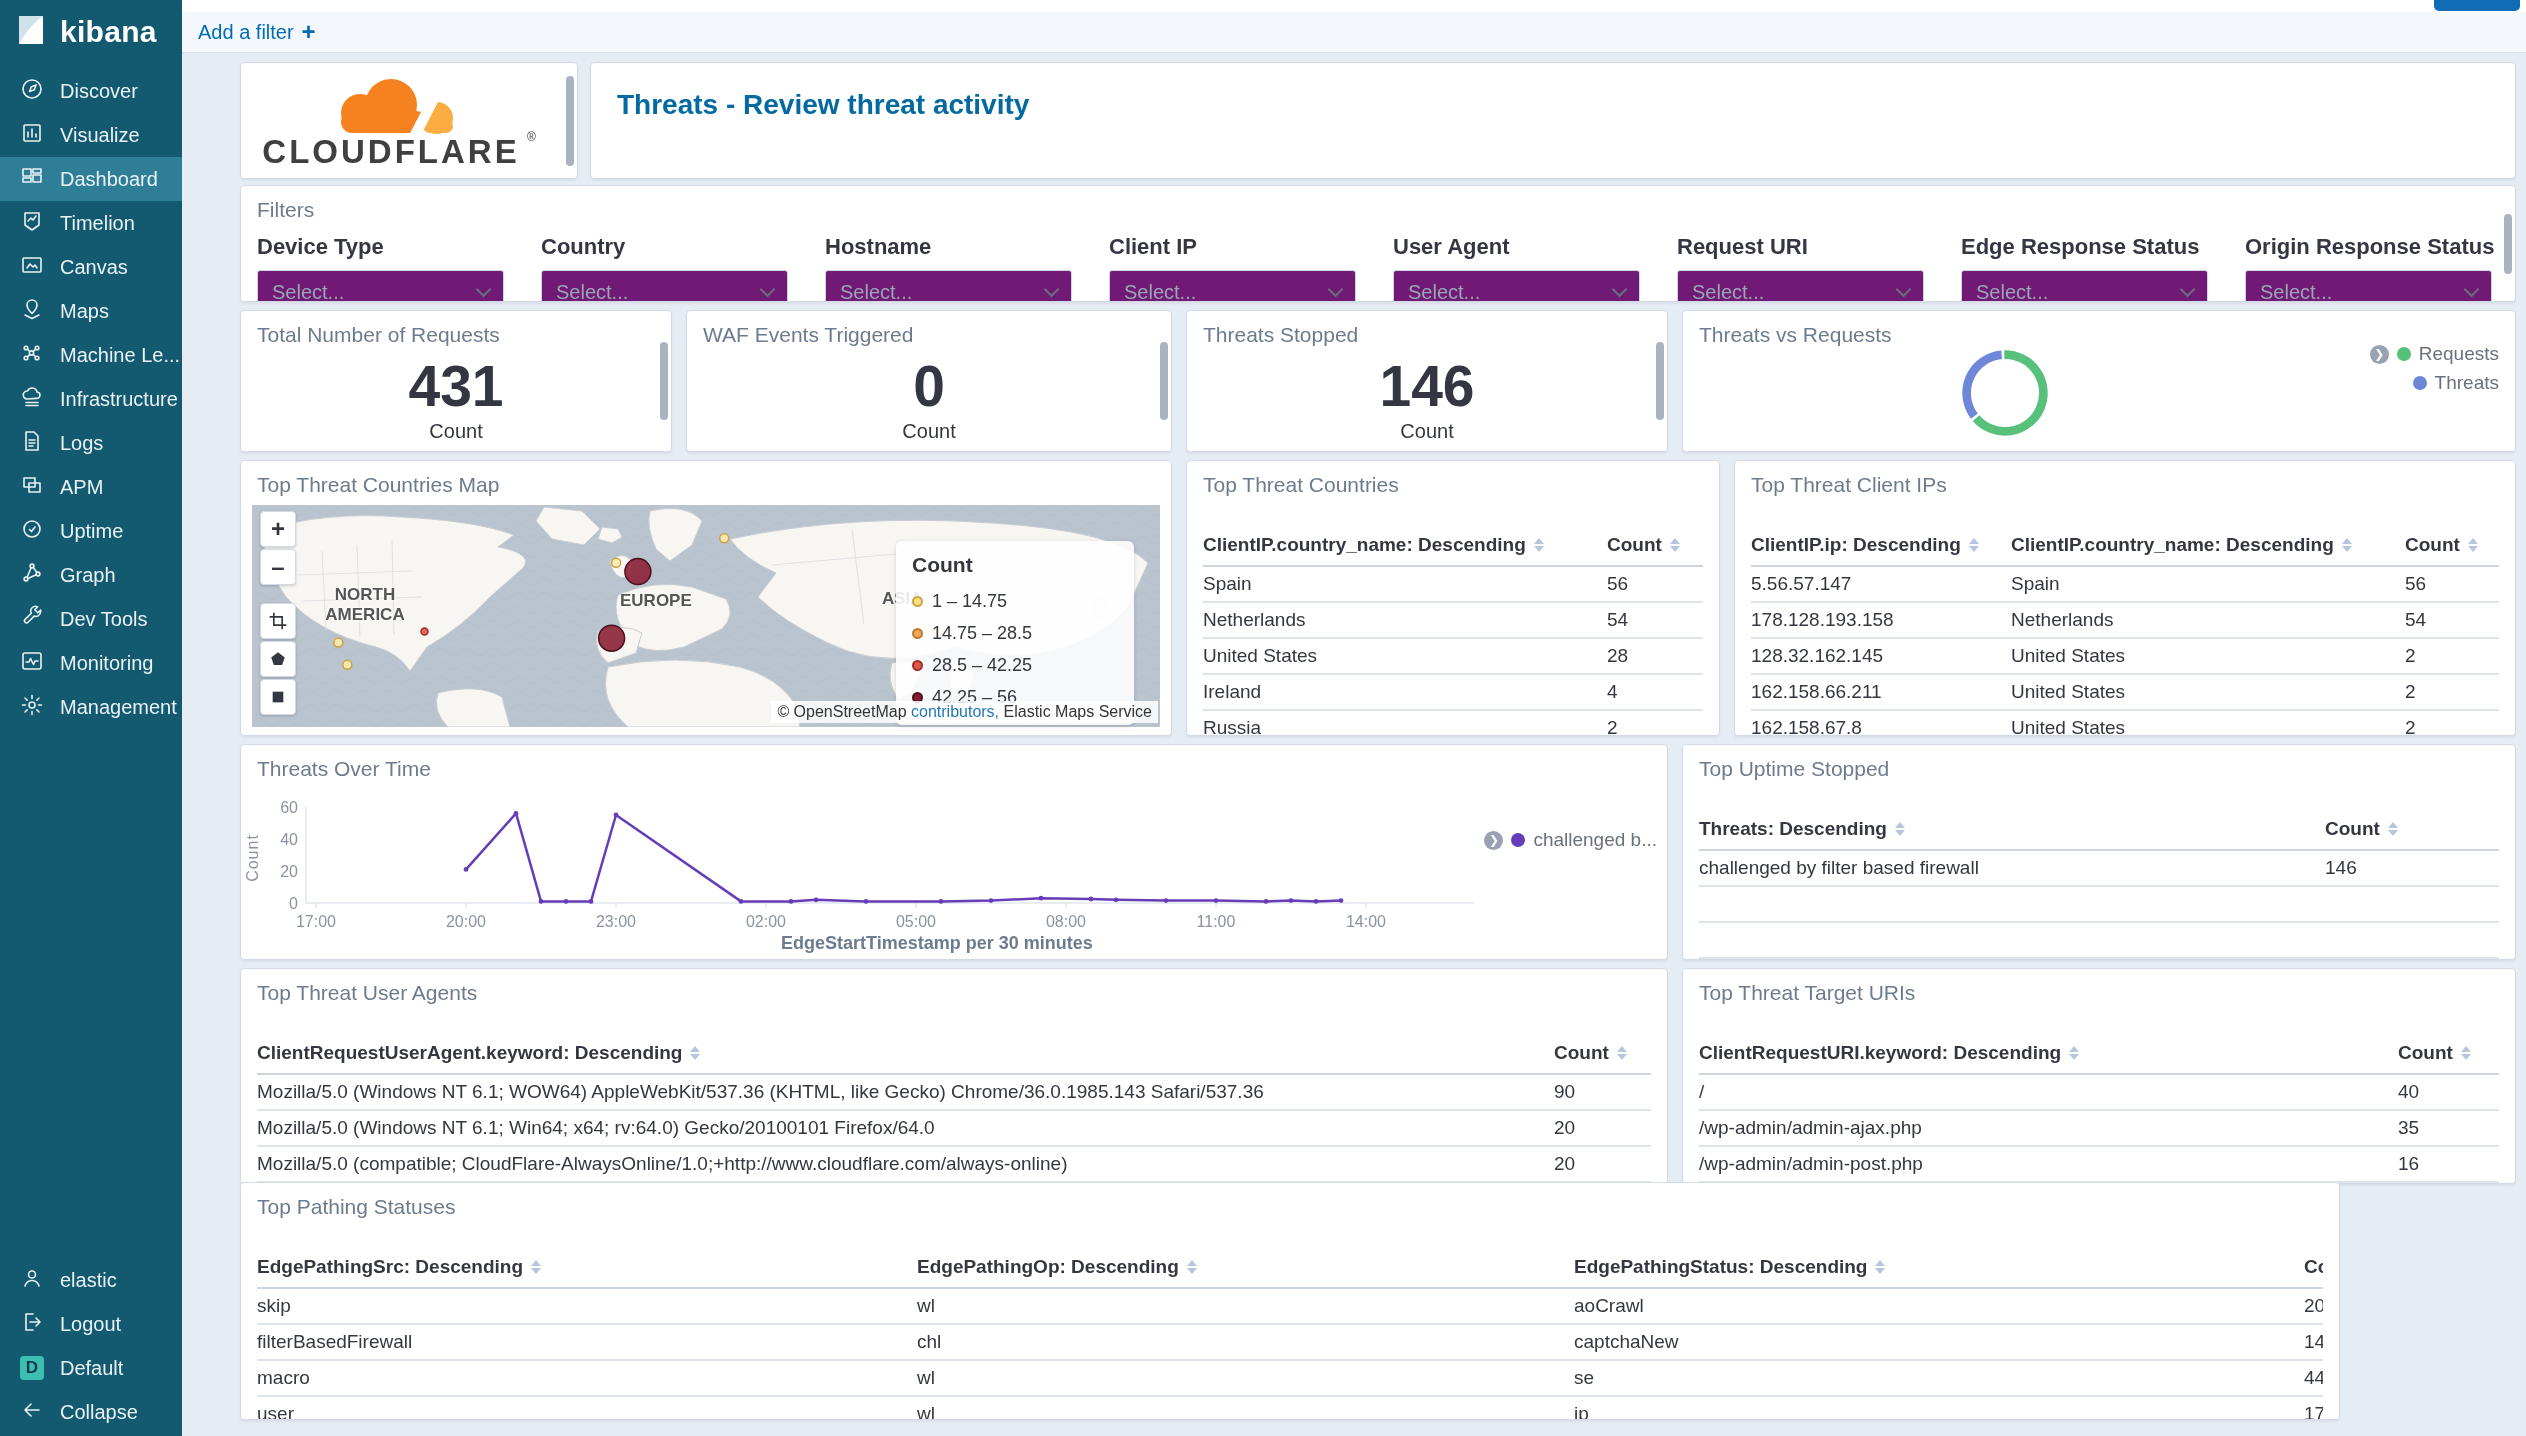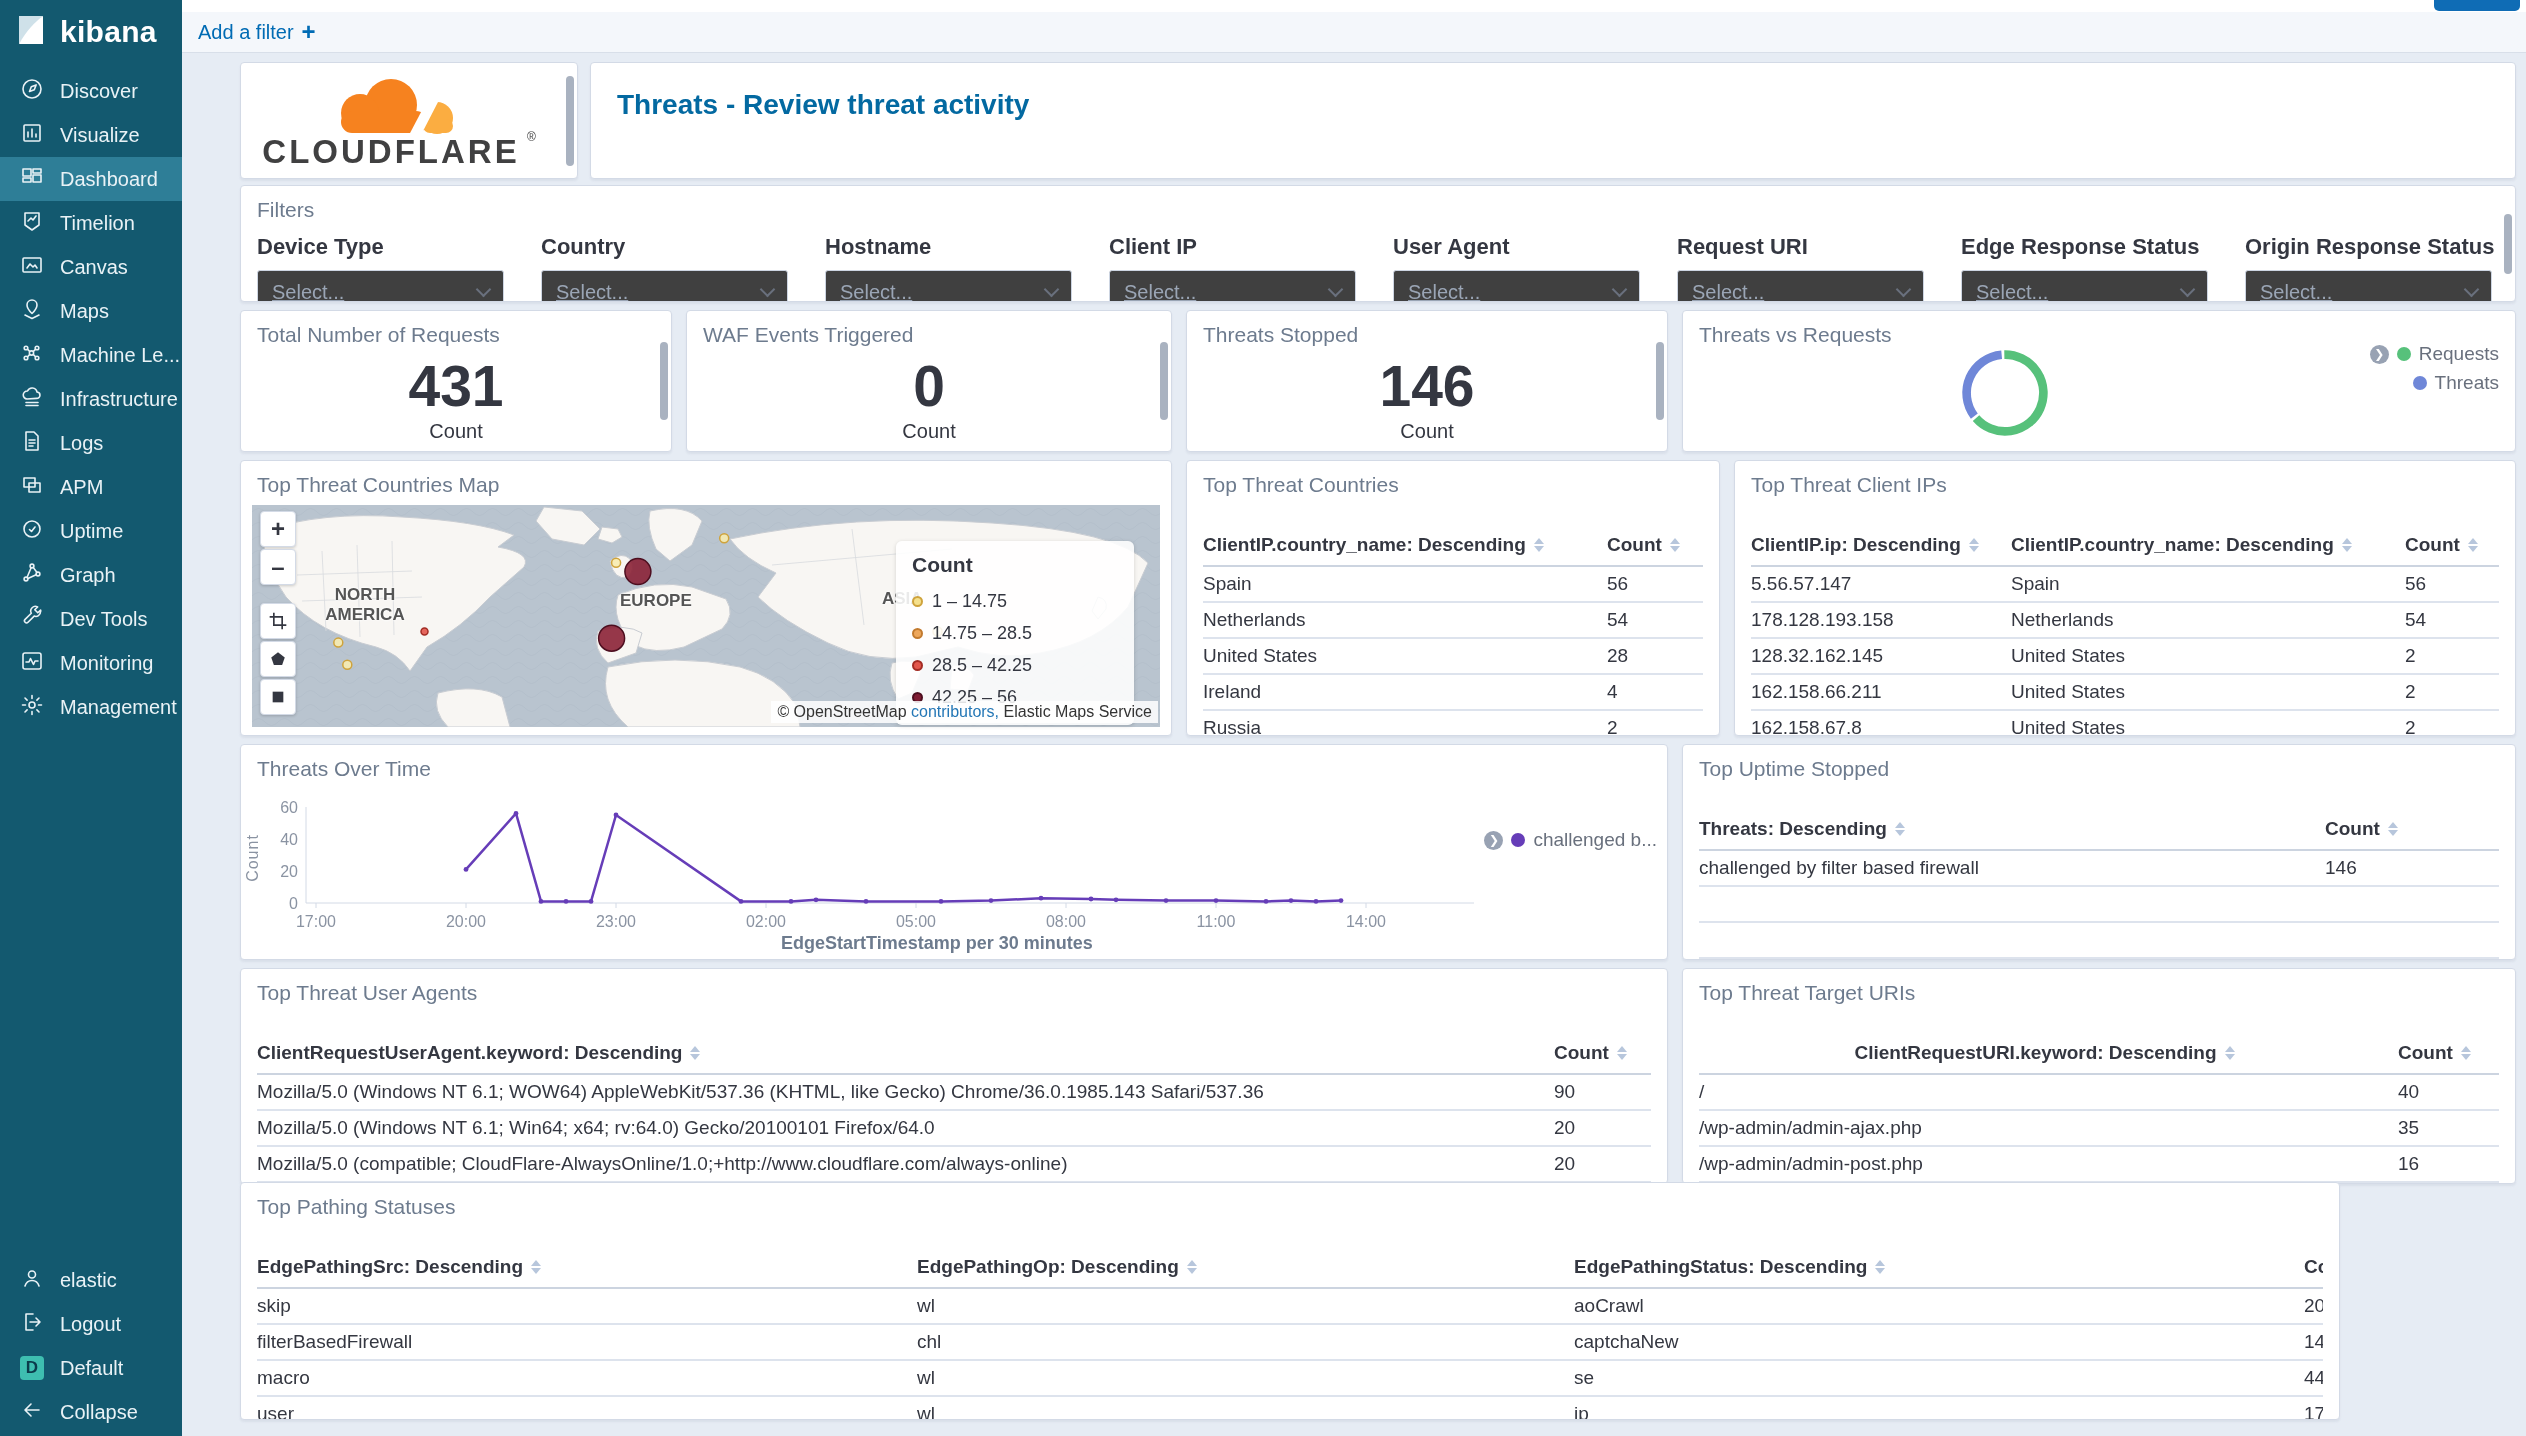--- a/index.html
+++ b/index.html
@@ -28,21 +28,21 @@
   .panel{position:absolute;background:#fff;border:1px solid #d3dae6;border-radius:4px;box-shadow:0 2px 2px rgba(152,162,179,.15);overflow:hidden;box-sizing:border-box;}
   .ptitle{font-size:21px;color:#6d7b8e;padding:12px 16px 0;white-space:nowrap;}
   .vscroll{position:absolute;right:3px;top:50%;transform:translateY(-50%);width:8px;height:78px;background:#a9b2c0;border-radius:4px;cursor:pointer;}
 
   .dash-title{font-size:28px;font-weight:700;color:#0369a1;padding:26px 26px 0;}
 
   
   .filters-row{display:flex;gap:37px;padding:12px 16px 0;}
   .ffield{width:247px;}
   .flabel{font-size:22px;font-weight:700;color:#343741;margin-bottom:10px;white-space:nowrap;}
-  .fselect{height:44px;background:#404040;border:1px solid #cdd5e2;border-radius:3px;display:flex;align-items:center;justify-content:space-between;padding:0 14px;font-size:20px;color:#9aa5b5;cursor:pointer;box-sizing:border-box;text-decoration:underline;}
+  .fselect{height:44px;background:#701a75;border:1px solid #cdd5e2;border-radius:3px;display:flex;align-items:center;justify-content:space-between;padding:0 14px;font-size:20px;color:#9aa5b5;cursor:pointer;box-sizing:border-box;}
   .chev{width:9px;height:9px;border-right:2px solid #69707d;border-bottom:2px solid #69707d;transform:rotate(45deg);margin-top:-5px;}
 
   
   .mnum{font-size:57px;font-weight:700;color:#343741;text-align:center;margin-top:8px;line-height:1.1;}
   .mlabel{font-size:20px;color:#343741;text-align:center;margin-top:2px;}
 
   
   .legend{position:absolute;display:flex;flex-direction:column;align-items:flex-end;gap:7px;font-size:19px;color:#69707d;}
   .lrow{display:flex;align-items:center;gap:8px;cursor:pointer;}
   .ldot{width:14px;height:14px;border-radius:50%;}
@@ -674,21 +674,21 @@
             <div class="tcell" style="flex: 1 1 0%;">20</div>
           </div>
           <div class="trow"></div>
         </div>
     </section>
 
     <section class="panel" style="left:1500px;top:914px;width:834px;height:216px;">
       <div class="ptitle">Top Threat Target URIs</div>
       <div class="tblwrap">
           <div class="trow thead">
-            <div class="tcell" style="width: 699px; flex: 0 0 auto; justify-content: center;">
+            <div class="tcell" style="width: 699px; flex: 0 0 auto;">
               <span>ClientRequestURI.keyword: Descending</span>
               <span class="sorticon">
                 <span class="tri-up"></span>
                 <span class="tri-down"></span>
               </span>
             </div>
             <div class="tcell" style="flex: 1 1 0%;">
               <span>Count</span>
               <span class="sorticon">
                 <span class="tri-up"></span>

